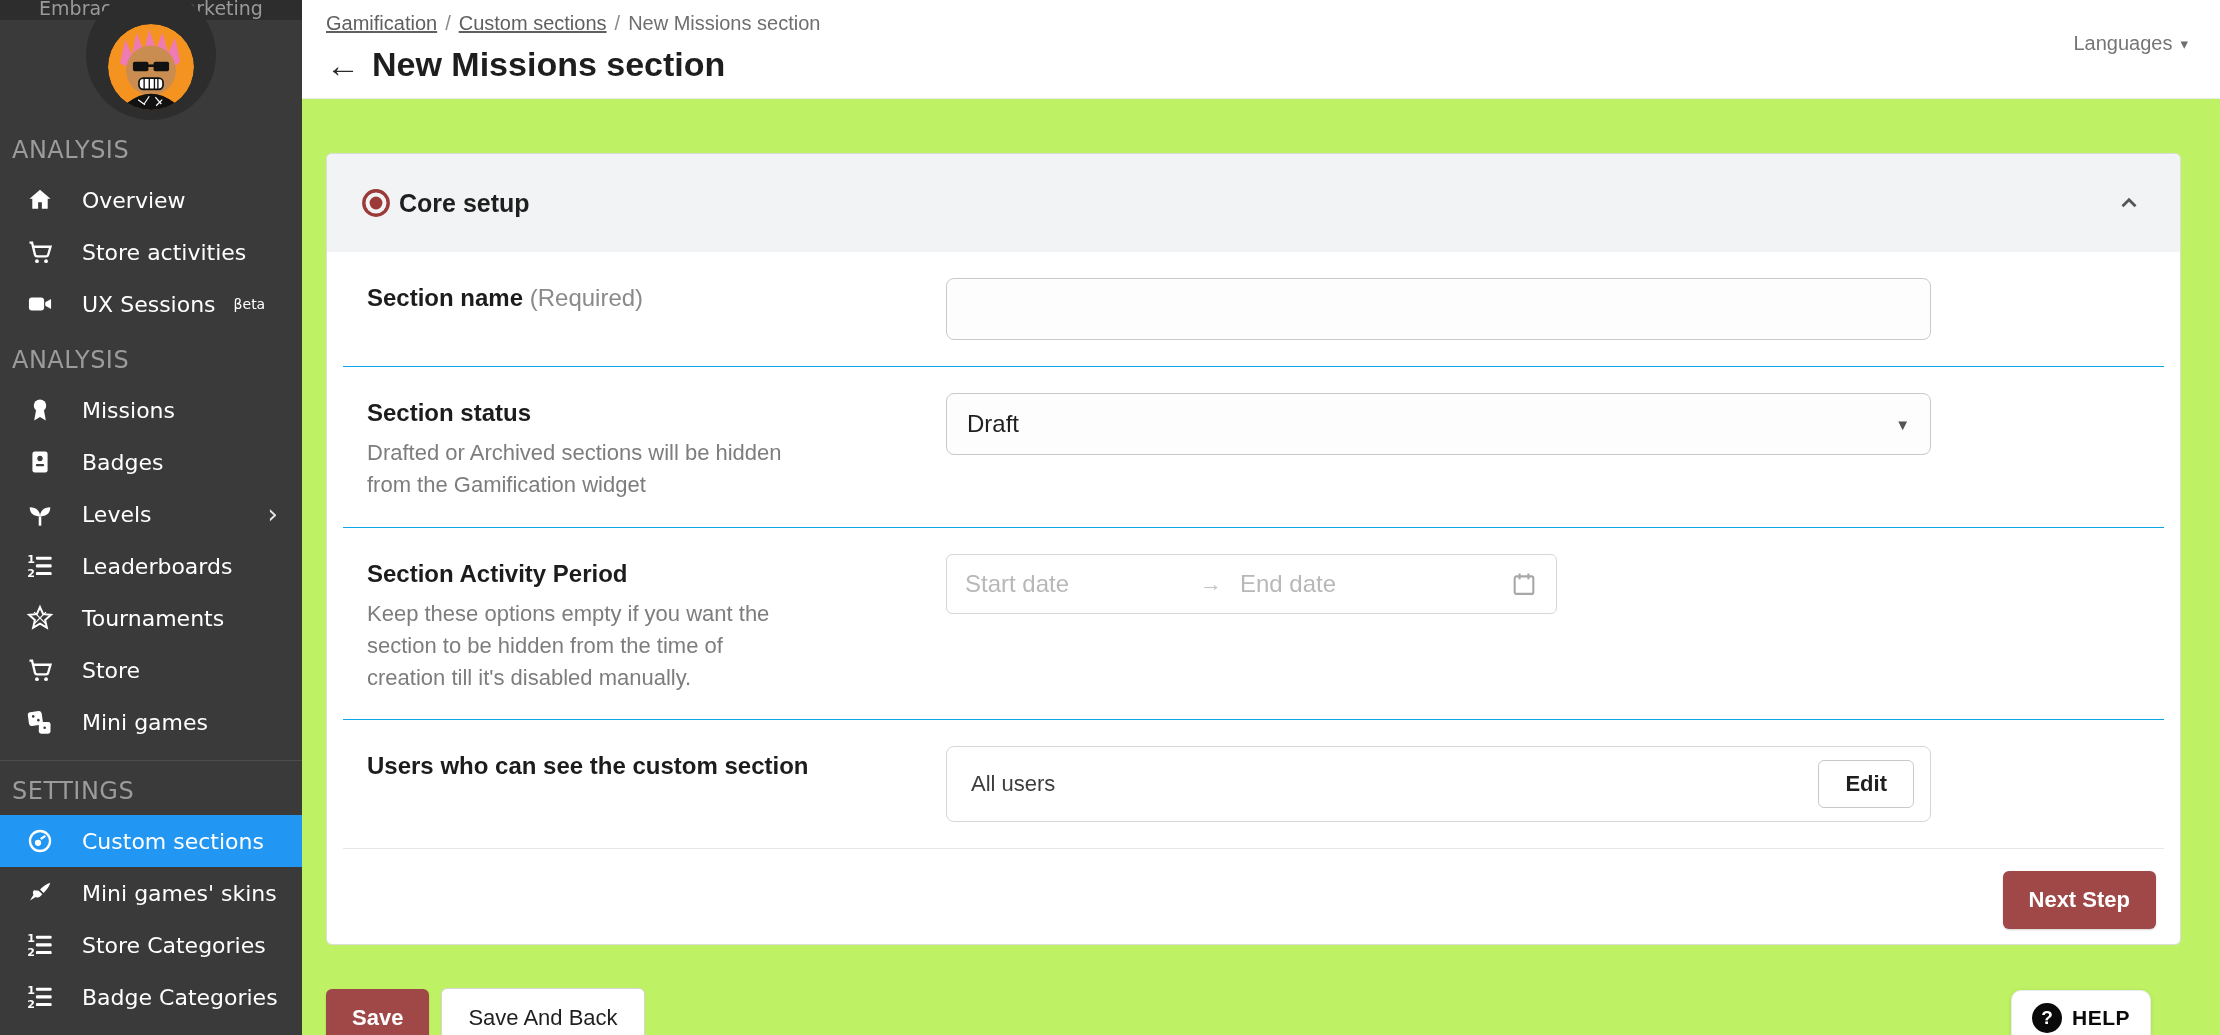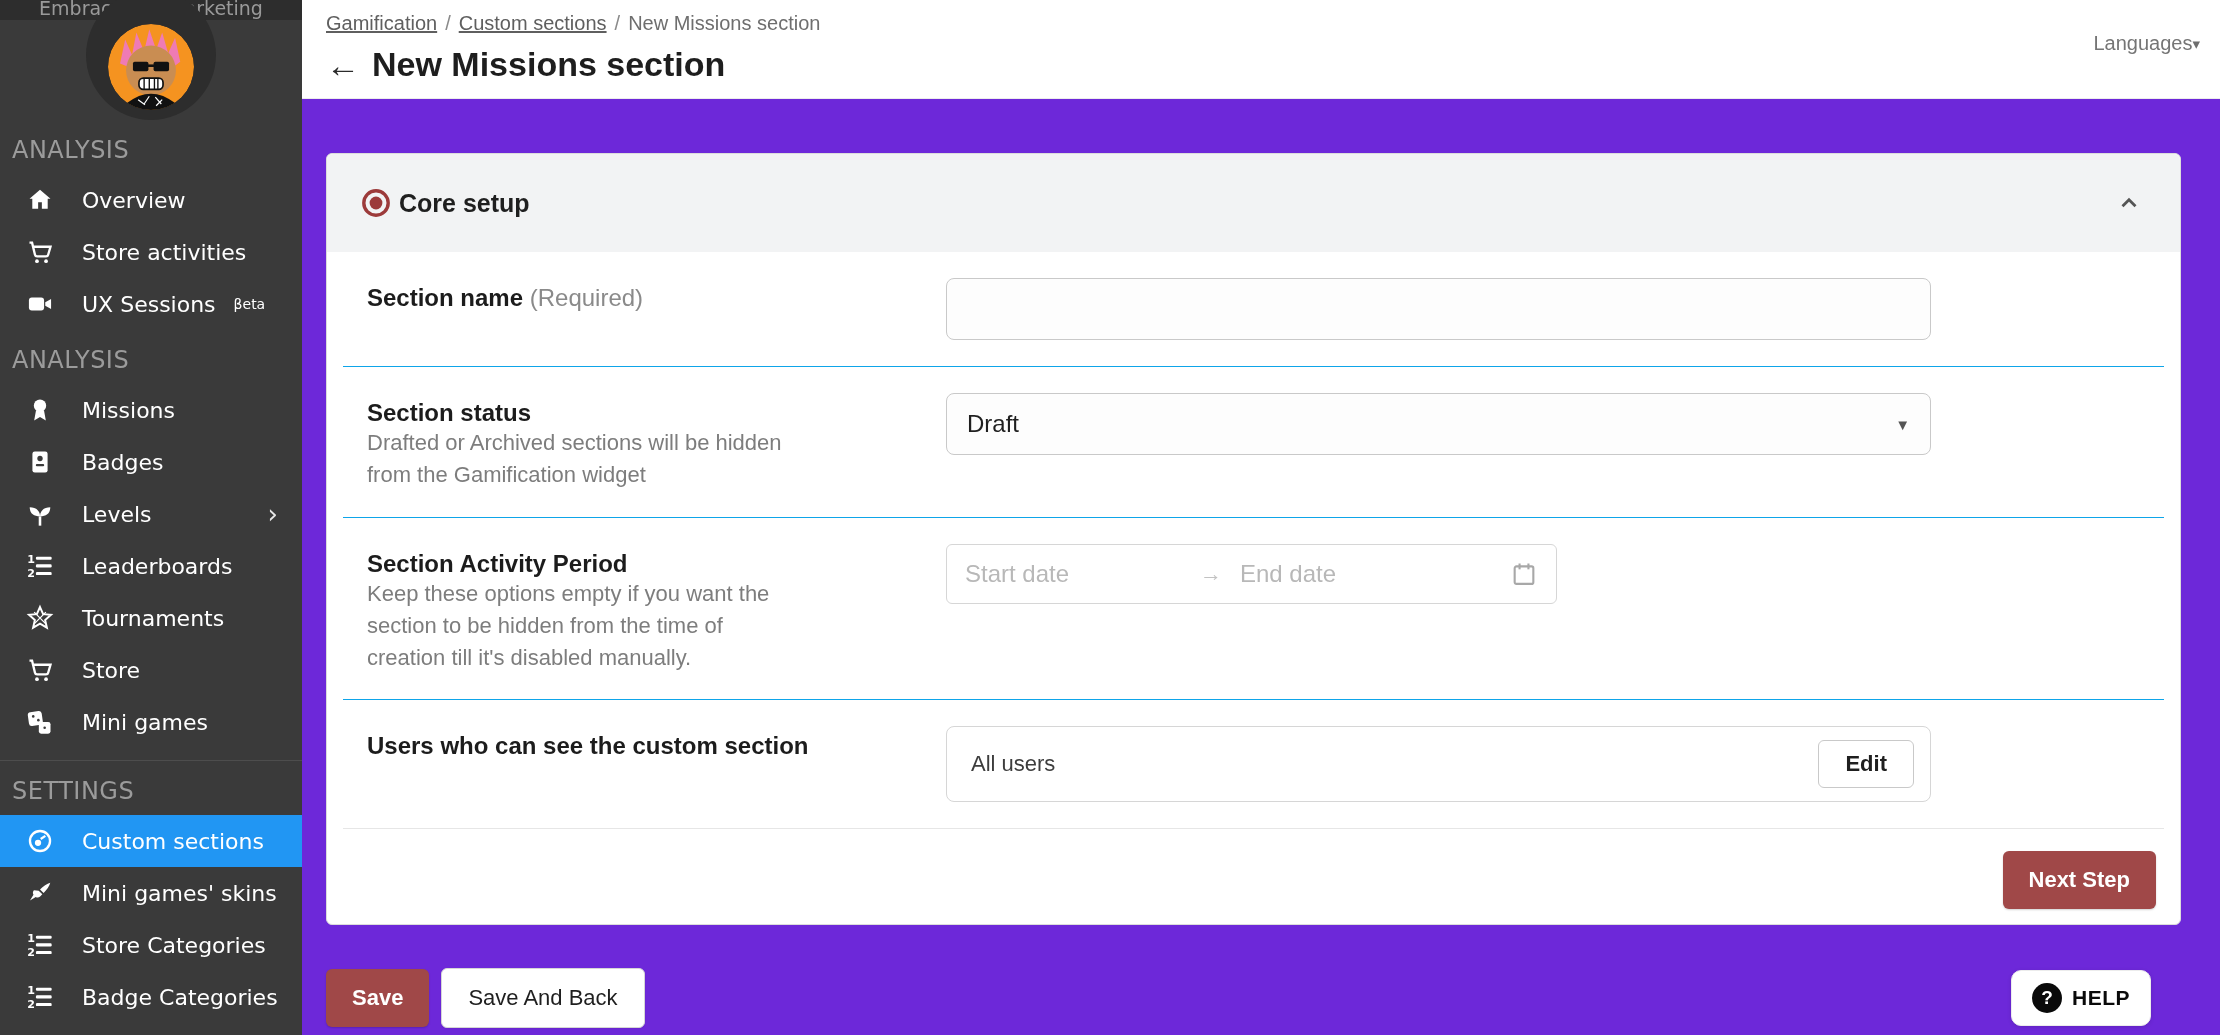--- a/index.html
+++ b/index.html
@@ -21,48 +21,48 @@
   .nav-item { height:52px; display:flex; align-items:center; padding-left:26px; cursor:pointer; }
   .nav-item .ico { width:34px; height:30px; display:flex; align-items:center; justify-content:flex-start; }
   .nav-item .ico svg { width:28px; height:28px; fill:currentColor; }
   .nav-item .lbl { margin-left:22px; font-size:22px; color:#fff; }
   .nav-item sup { font-size:14px; margin-left:18px; }
   .nav-item .chev { margin-left:auto; margin-right:24px; font-size:26px; color:#e8e8e8; line-height:1; }
   .nav-item.active { background:#2196f3; }
   .nav-divider { border-top:1px solid #4d4d4d; margin-top:12px; }
 
   
-  .main { flex:1; display:flex; flex-direction:column; background:#6d28d9; }
+  .main { flex:1; display:flex; flex-direction:column; background:#bef264; }
   .page-header { background:#fff; border-bottom:1px solid #ececec; padding:12px 0 14px 24px; position:relative; }
   .breadcrumb { font-size:20px; color:#6e6e6e; }
   .breadcrumb a { color:#5f5f5f; text-decoration:underline; cursor:pointer; }
   .breadcrumb .sep { margin:0 8px; color:#8a8a8a; }
   .title-row { margin-top:10px; display:flex; align-items:center; }
   .back-arrow { font-size:34px; color:#2b2b2b; margin-right:12px; cursor:pointer; line-height:1; }
   .page-title { font-size:34px; font-weight:700; color:#1e1e1e; }
-  .languages { position:absolute; right:20px; top:32px; font-size:20px; color:#757575; cursor:pointer; display:flex; align-items:center; }
+  .languages { position:absolute; right:32px; top:32px; font-size:20px; color:#757575; cursor:pointer; display:flex; align-items:center; gap:8px; }
   .languages .arr { font-size:15px; color:#6e6e6e; }
 
   .content { flex:1; padding:54px 39px 0 24px; }
 
   
   .card { background:#fff; border:1px solid #dcdcdc; border-radius:6px; width:1855px; }
   .card-header { height:98px; background:#f2f3f4; border-radius:6px 6px 0 0;
                  display:flex; align-items:center; padding:0 34px; cursor:default; }
   .radio-ico { width:30px; height:30px; }
   .card-title { margin-left:8px; font-size:25px; font-weight:700; color:#1f1f1f; }
   .collapse-btn { margin-left:auto; cursor:pointer; width:34px; height:34px; display:flex; align-items:center; justify-content:center; }
 
   .rows { padding:0 16px; }
   .row { display:flex; padding:26px 24px; }
   .row + .row { border-top:1px solid #0ea5e9; }
   .row-label-col { width:579px; min-width:579px; padding-top:6px; }
   .field-label { font-size:24px; font-weight:700; color:#1c1c1c; }
   .field-label .req { font-weight:400; color:#8a8a8a; }
-  .field-desc { font-size:22px; color:#7d7d7d; line-height:1.45; max-width:440px; }
+  .field-desc { margin-top:10px; font-size:22px; color:#7d7d7d; line-height:1.45; max-width:440px; }
   .row-field-col { flex:1; }
 
   .text-input { width:985px; height:62px; border:1px solid #c9c9c9; border-radius:8px;
                 background:#fdfdfd; font-size:24px; padding:0 20px; color:#222; outline:none;
                 font-family:"Liberation Sans", sans-serif; }
   .select-box { width:985px; height:62px; border:1px solid #c9c9c9; border-radius:8px;
                 background:#fdfdfd; display:flex; align-items:center; padding:0 20px;
                 font-size:24px; color:#1f1f1f; cursor:pointer; }
   .select-box .sel-arr { margin-left:auto; font-size:15px; color:#555; }
 

